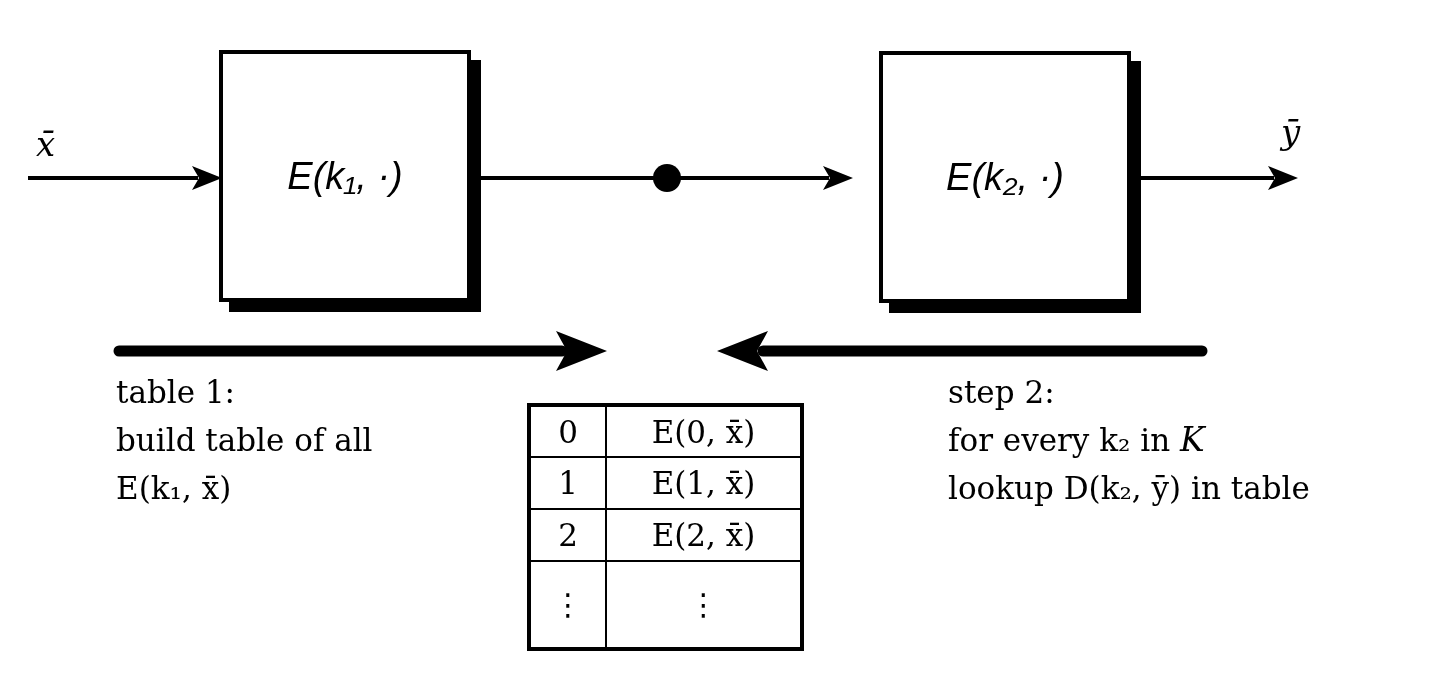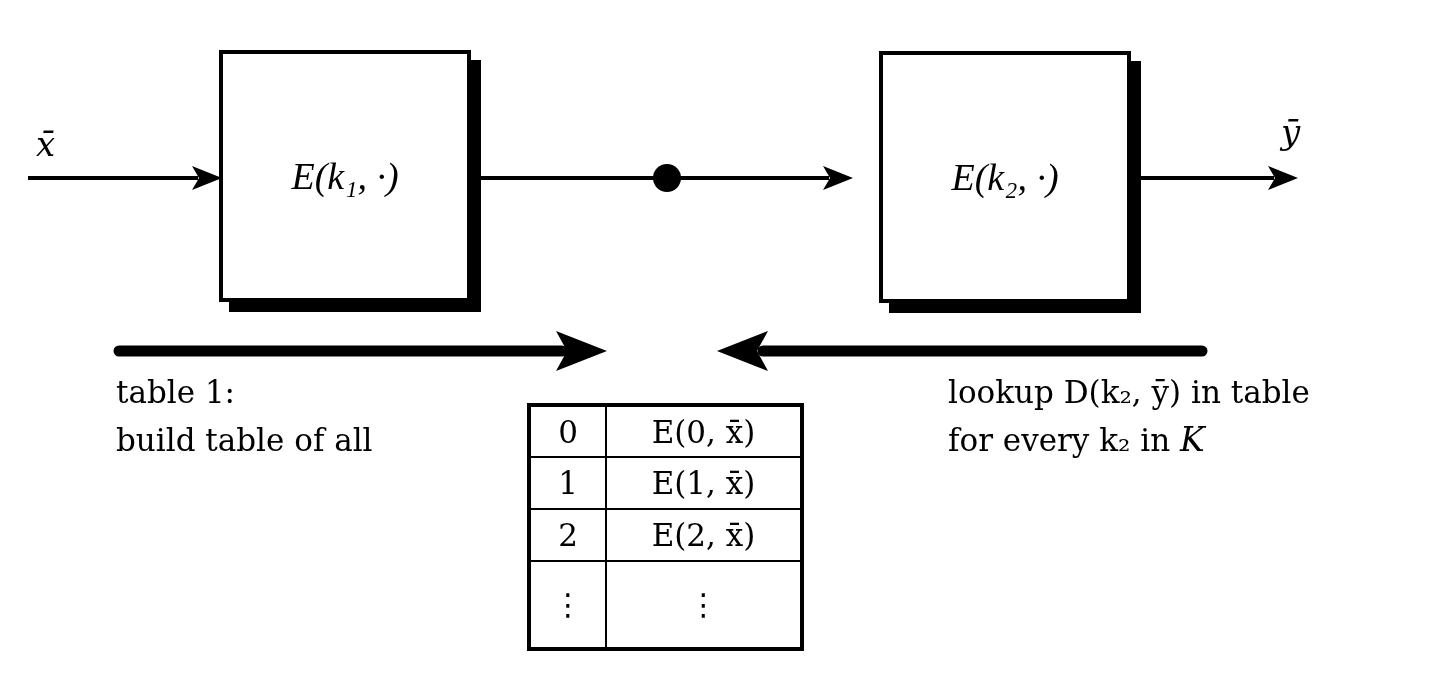--- a/index.html
+++ b/index.html
@@ -27,21 +27,21 @@
     box-shadow: 10px 10px 0 0 #000;
     display: flex;
     align-items: center;
     justify-content: center;
   }
   .block-1 { left: 219px; top: 50px; }
   .block-2 { left: 879px; top: 51px; justify-content: center; }
   .block-label {
     font-size: 38px;
     font-style: italic;
-    font-family: Liberation Serif, serif;
+    font-family: Liberation Sans, sans-serif;
     white-space: nowrap;
   }
   .wire-label {
     position: absolute;
     font-size: 34px;
     font-style: italic;
     font-family: "DejaVu Serif", "DejaVu Sans", serif;
   }
   .label-x { left: 36px; top: 124px; }
   .label-y { left: 1281px; top: 112px; }
@@ -128,25 +128,27 @@
   <div class="block block-1">
     <span class="block-label">E(k₁, ·)</span>
   </div>
   <div class="block block-2">
     <span class="block-label">E(k₂, ·)</span>
   </div>
 
   <div class="caption caption-1">
     <div>table 1:</div>
     <div>build table of all</div>
+    <div class="math">E(k₁, x̄)</div>
   </div>
 
   <div class="caption caption-2">
+    <div>step 2:</div>
+    <div><span>for every </span><span class="math">k₂</span><span> in </span><span class="keyspace">K</span></div>
     <div><span>lookup </span><span class="math">D(k₂, ȳ)</span><span> in table</span></div>
-    <div><span>for every </span><span class="math">k₂</span><span> in </span><span class="keyspace">K</span></div>
   </div>
 
   <table class="lookup">
     <tbody>
         <tr>
       <td class="col-key">0</td>
       <td class="col-value math">E(0, x̄)</td>
     </tr>
     <tr>
       <td class="col-key">1</td>

